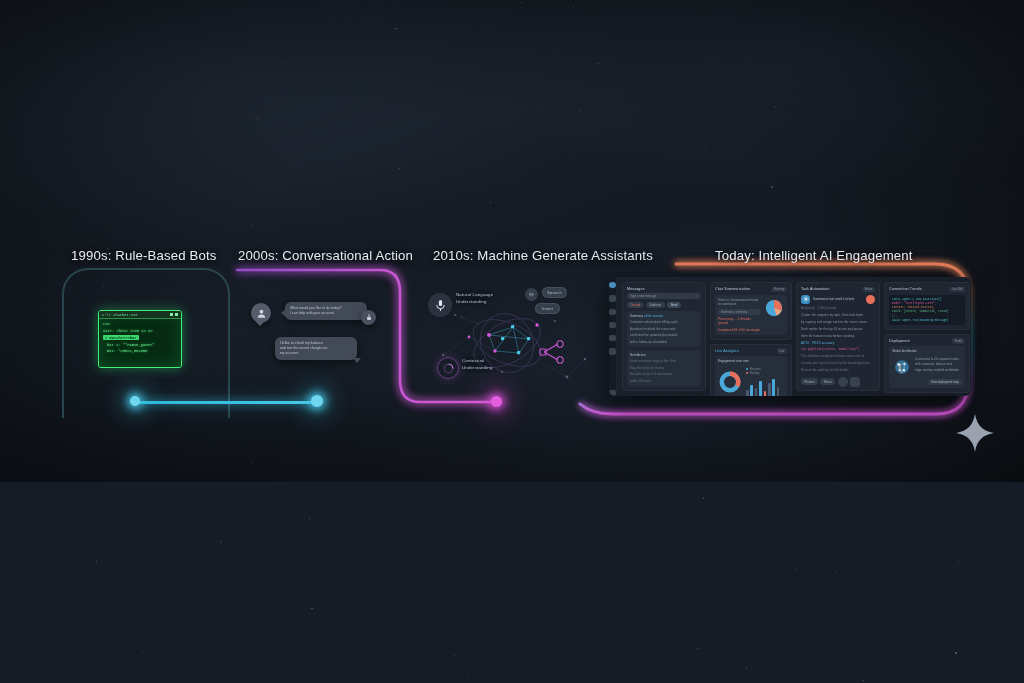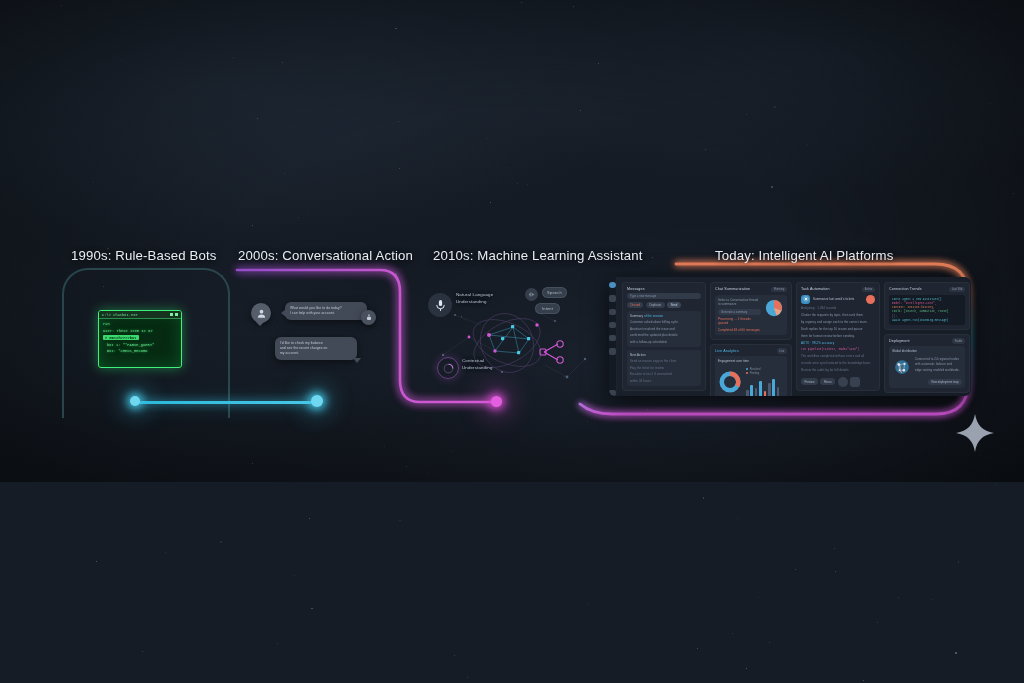--- a/index.html
+++ b/index.html
@@ -253,22 +253,22 @@
       </filter>
     </defs>
 
     <path d="M 237 270 L 380 270 Q 400 270 400 292 L 400 380 Q 400 402 420 402 L 496 402" fill="none" stroke="url(#gmag)" stroke-width="2.6" stroke-linecap="round" filter="url(#glowm)" opacity=".95"></path>
 
     <path d="M 676 264 L 935 264 Q 968 264 968 296 L 968 382 Q 968 414 936 414 L 612 414 Q 592 414 580 404" fill="none" stroke="url(#gframe)" stroke-width="2.8" stroke-linecap="round" filter="url(#glowf)" opacity=".97"></path>
   </svg>
 
   <div class="label" style="left:71px;  top:248px;">1990s: Rule-Based Bots</div>
   <div class="label" style="left:238px; top:248px;">2000s: Conversational Action</div>
-  <div class="label" style="left:433px; top:248px;">2010s: Machine Learning Assistant</div>
-  <div class="label" style="left:715px; top:248px;">Today: Intelligent AI Platforms</div>
+  <div class="label" style="left:433px; top:248px;">2010s: Machine Generate Assistants</div>
+  <div class="label" style="left:715px; top:248px;">Today: Intelligent AI Engagement</div>
 
   <div class="track t1"></div>
   <div class="cyanline"></div>
   <div class="node node-cyan" style="left:130px;top:396px;width:10px;height:10px;"></div>
   <div class="node node-cyan" style="left:311px;top:395px;width:12px;height:12px;"></div>
   <div class="node node-mag" style="left:491px;top:396px;width:11px;height:11px;"></div>
 
   <div class="terminal">
     <div class="term-bar">
       <span class="tt">C:\&gt;  chatbot.exe</span>

